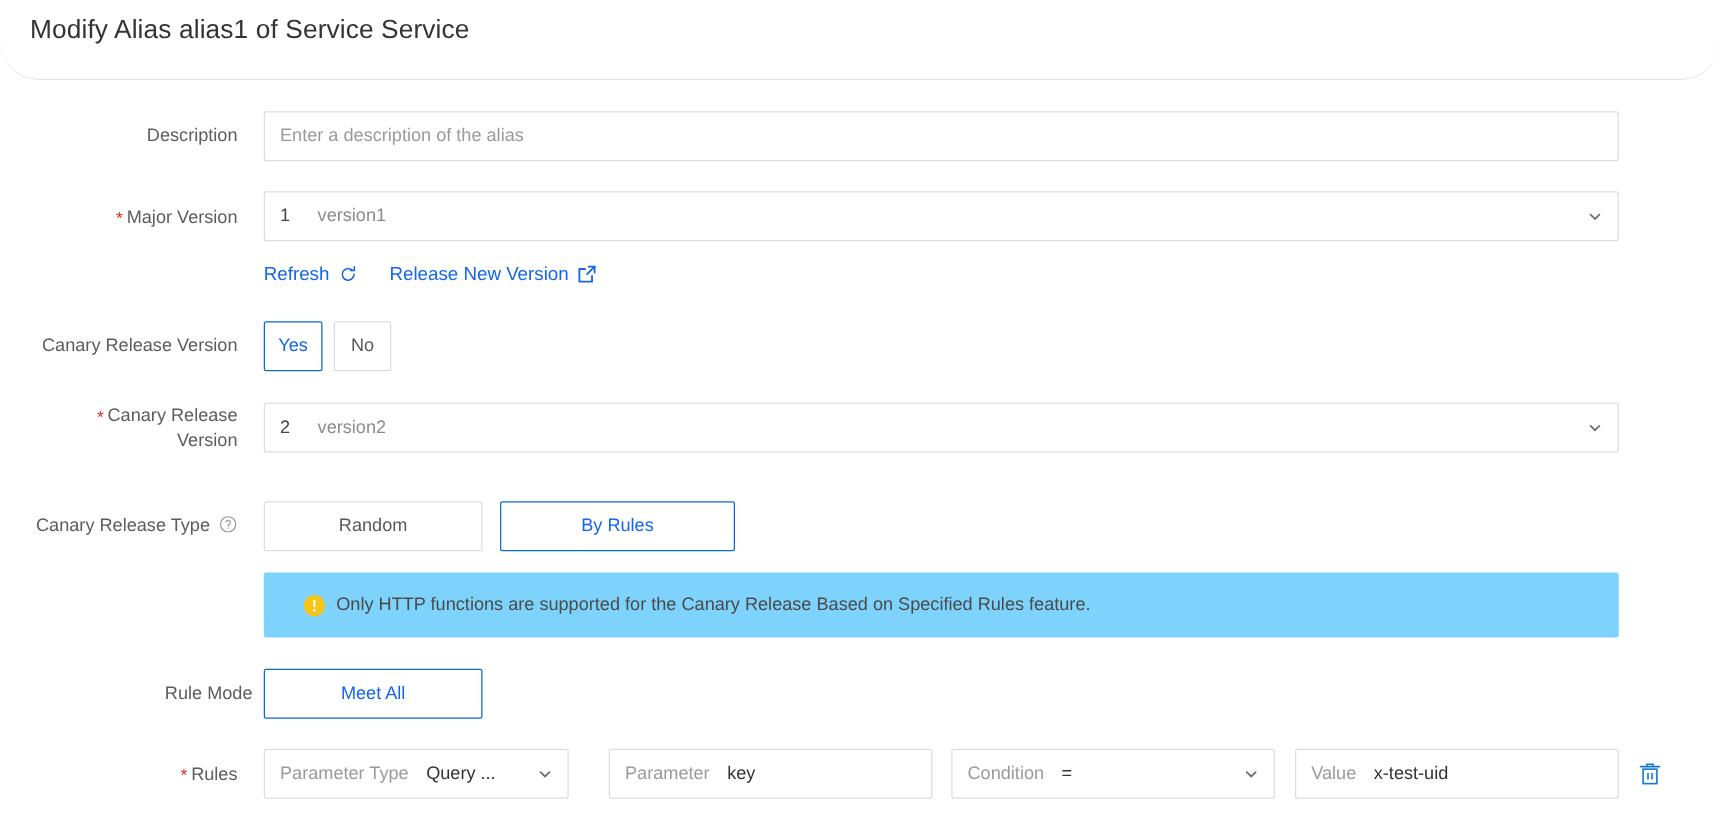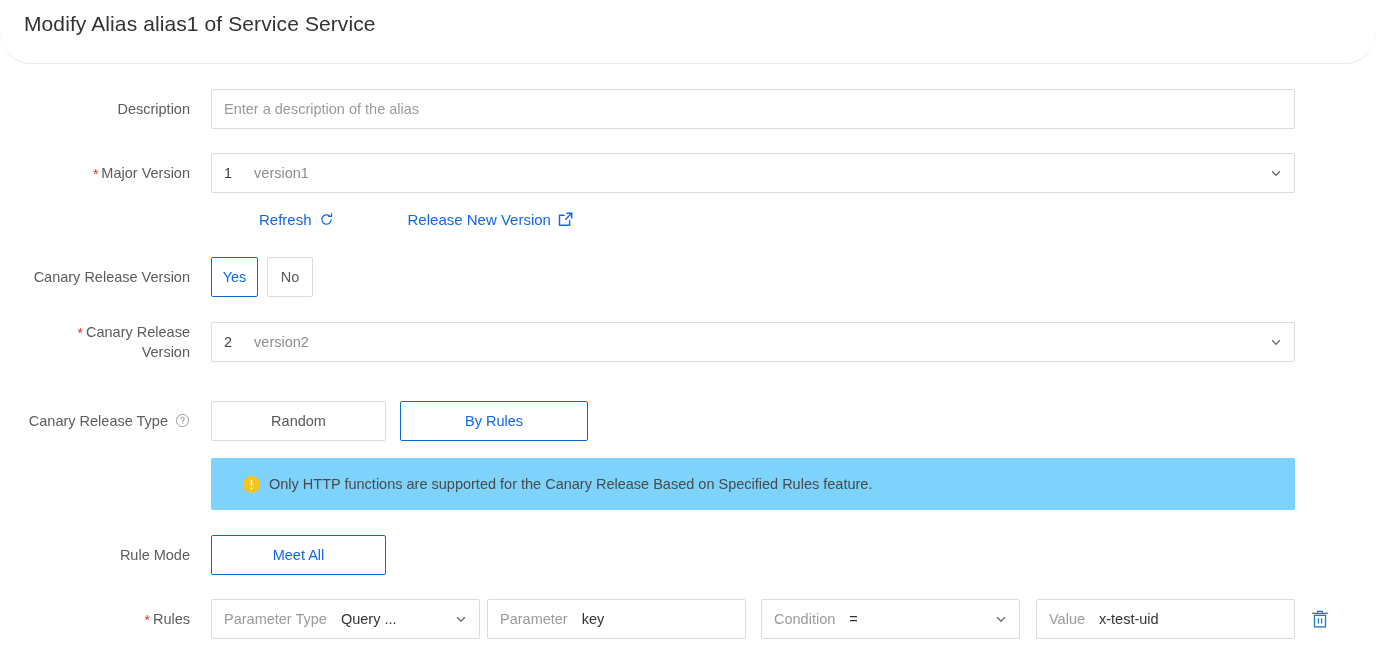--- a/index.html
+++ b/index.html
@@ -57,21 +57,21 @@
   .chev {
     position: absolute; right: 11px; top: 50%; transform: translateY(-50%);
     width: 14px; height: 14px; color: #6b7075;
   }
   .chev svg { display:block; width:14px; height:14px; }
 
   
   .links { position: absolute; left: 211px; display: flex; align-items: center; gap: 26px; }
   .lnk {
     display: inline-flex; align-items: center; gap: 7px;
-    color: #1366ec; font-size: 15px; cursor: pointer; white-space: nowrap; margin-left: 48px;
+    color: #1366ec; font-size: 15px; cursor: pointer; white-space: nowrap;
   }
   .lnk svg { display:block; }
 
   
   .seg { position: absolute; display: flex; gap: 0; }
   .btn {
     height: 40px; display: flex; align-items: center; justify-content: center;
     border: 1px solid #d9dde1; background: #fff; color: #595959;
     font-size: 14.5px; border-radius: 2px; cursor: pointer;
     font-family: "Liberation Sans", sans-serif;
@@ -206,34 +206,34 @@
       <svg viewBox="0 0 17 17">
         <circle cx="8.5" cy="8.5" r="8.5" fill="#f5c518"></circle>
         <rect x="7.7" y="3.7" width="1.6" height="6" rx="0.8" fill="#ffffff"></rect>
         <circle cx="8.5" cy="12.2" r="0.95" fill="#ffffff"></circle>
       </svg>
     </span>
     <span class="msg">Only HTTP functions are supported for the Canary Release Based on Specified Rules feature.</span>
   </div>
 
   <div class="row" style="top:535px;">
-    <div class="label" style="top:10px;">Rule Mode</div>
+    <div class="label" style="top:10px;margin-left:12px;">Rule Mode</div>
     <div class="seg" style="left:211px; top:0;">
       <div class="btn sel" style="width:175px;">Meet All</div>
     </div>
   </div>
 
   <div class="row" style="top:599px;">
     <div class="label" style="top:10px;">
       <span class="req">*</span><span>Rules</span>
     </div>
 
     <div>
 
-      <div class="rulefield dd" style="left:211px; top:0; width:269px;">
+      <div class="rulefield dd" style="left:211px; top:0; width:244px;">
         <span class="pre">Parameter Type</span>
         <span class="val">Query ...</span>
         <span class="chev">
           <svg viewBox="0 0 16 16" fill="none" stroke="currentColor" stroke-width="1.6">
               <path d="M3.5 6 L8 10.5 L12.5 6"></path>
             </svg>
         </span>
       </div>
 
       <div class="rulefield" style="left:487px; top:0; width:259px;text-align:right;">

